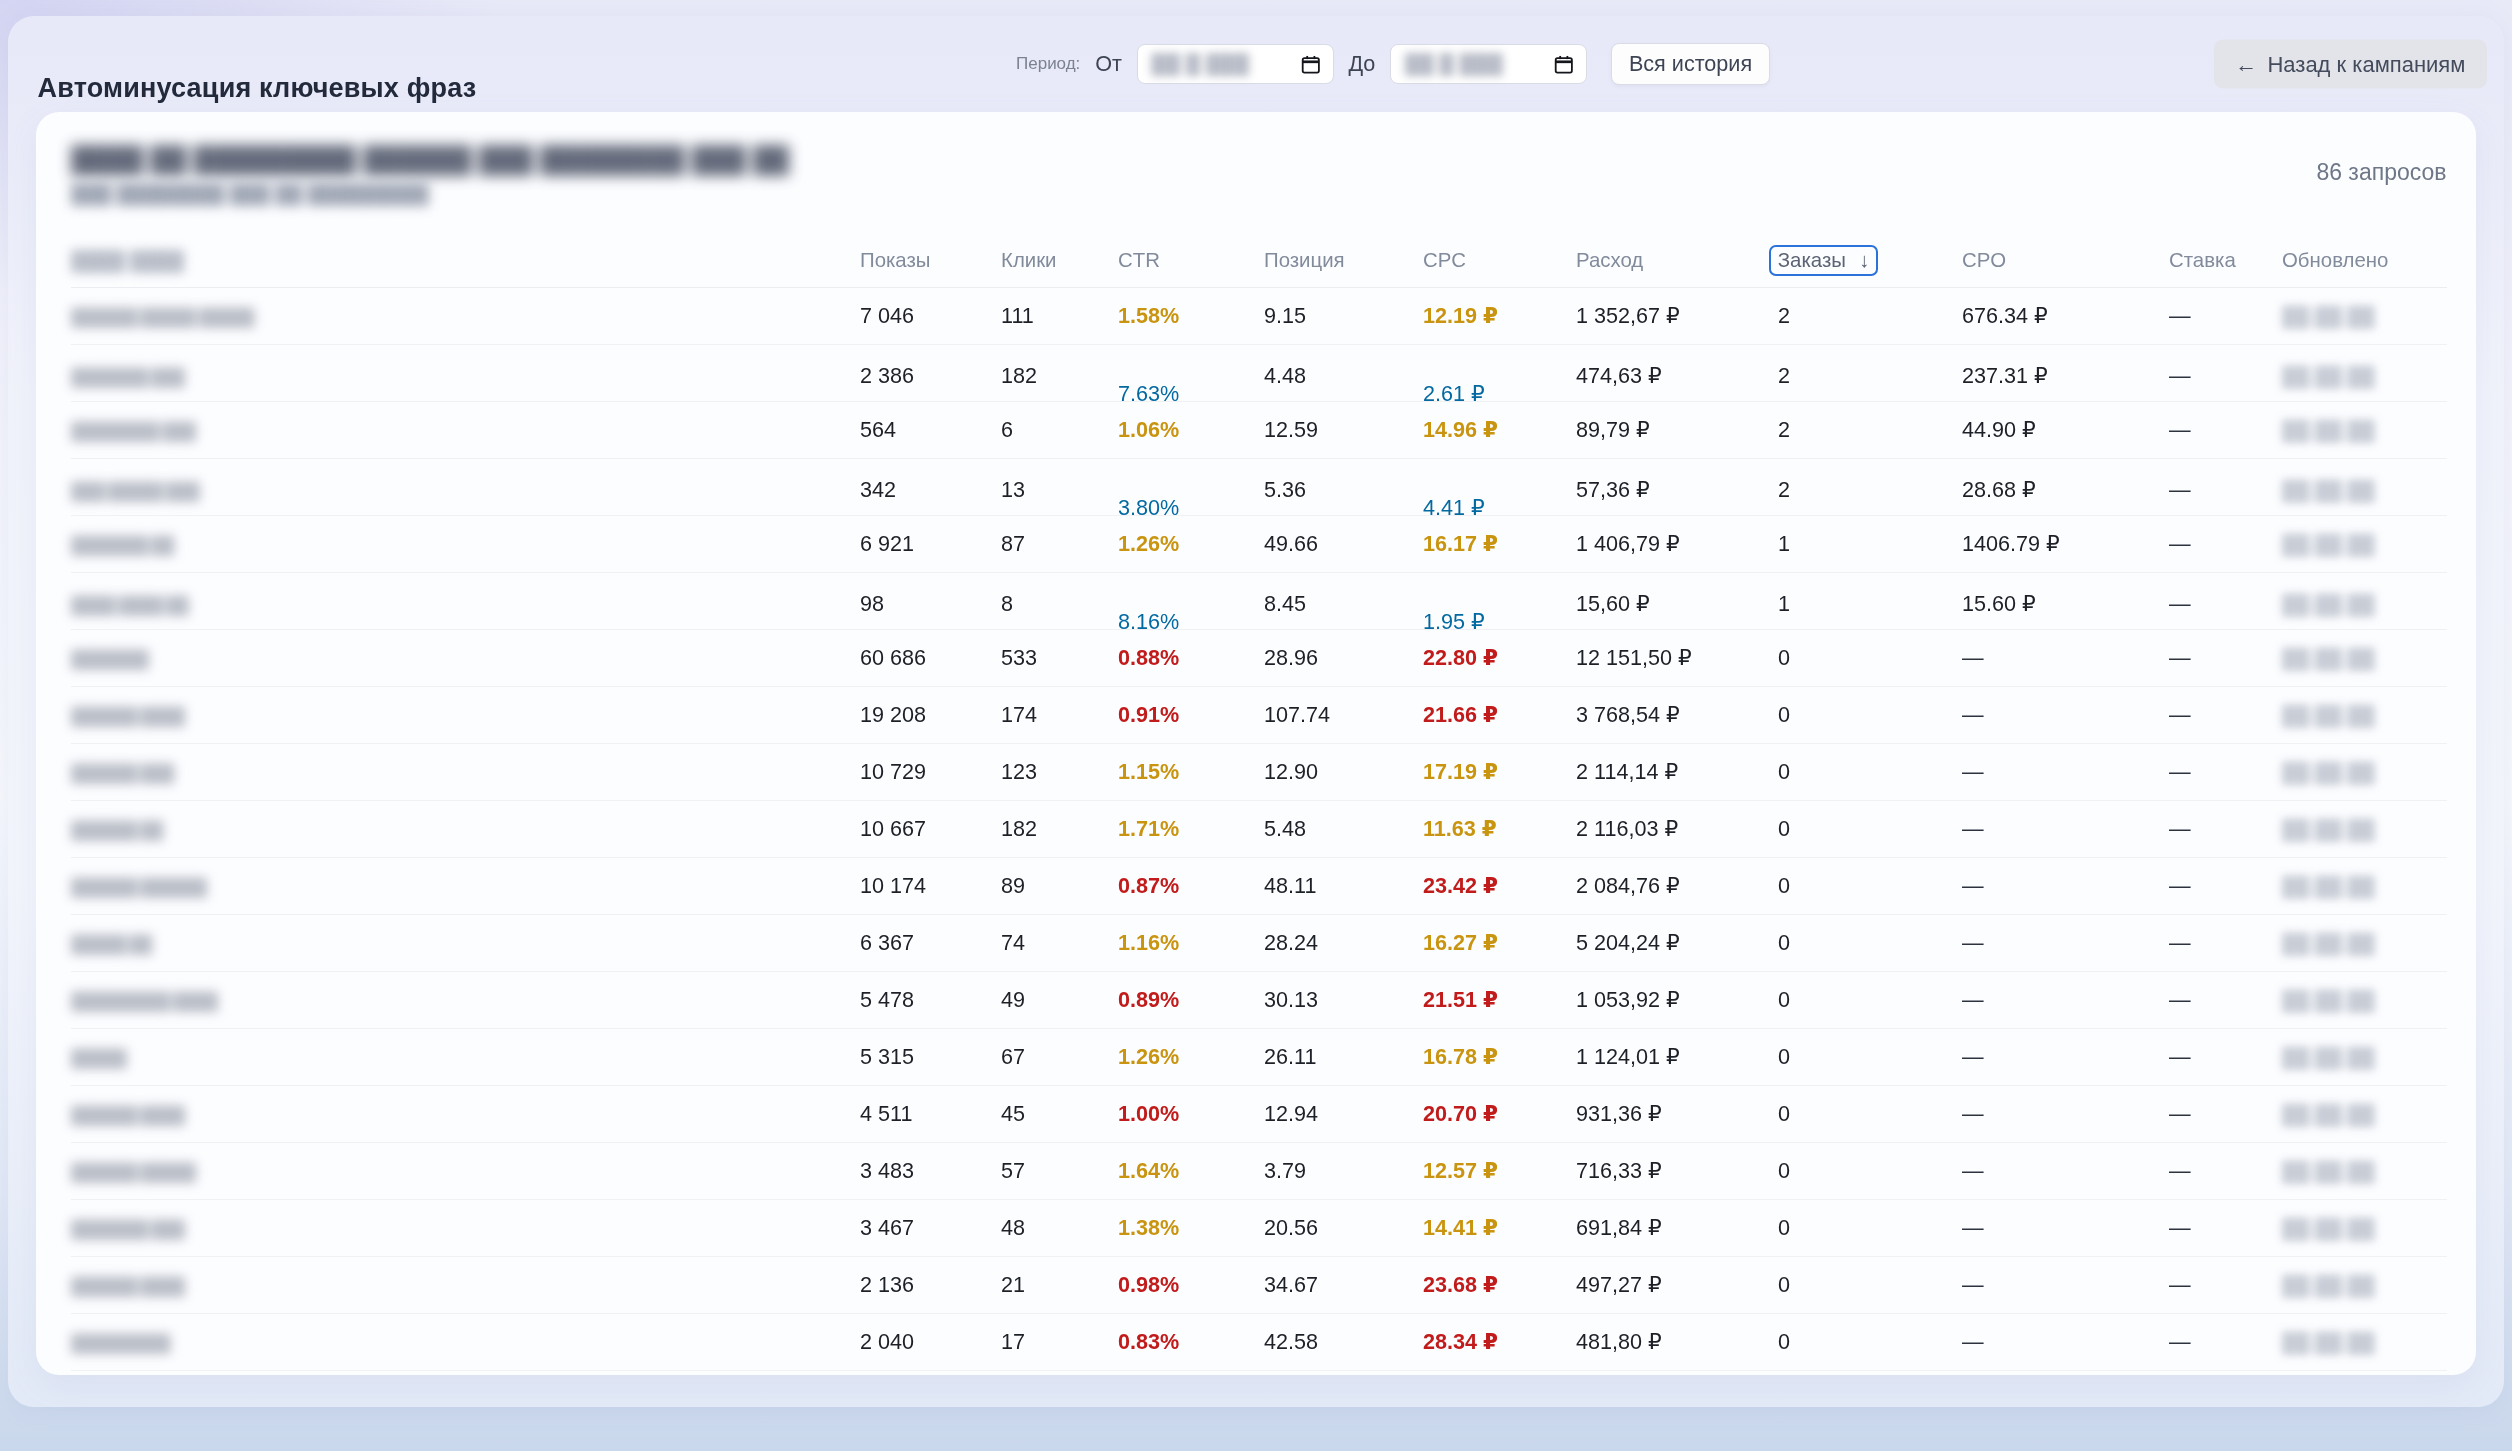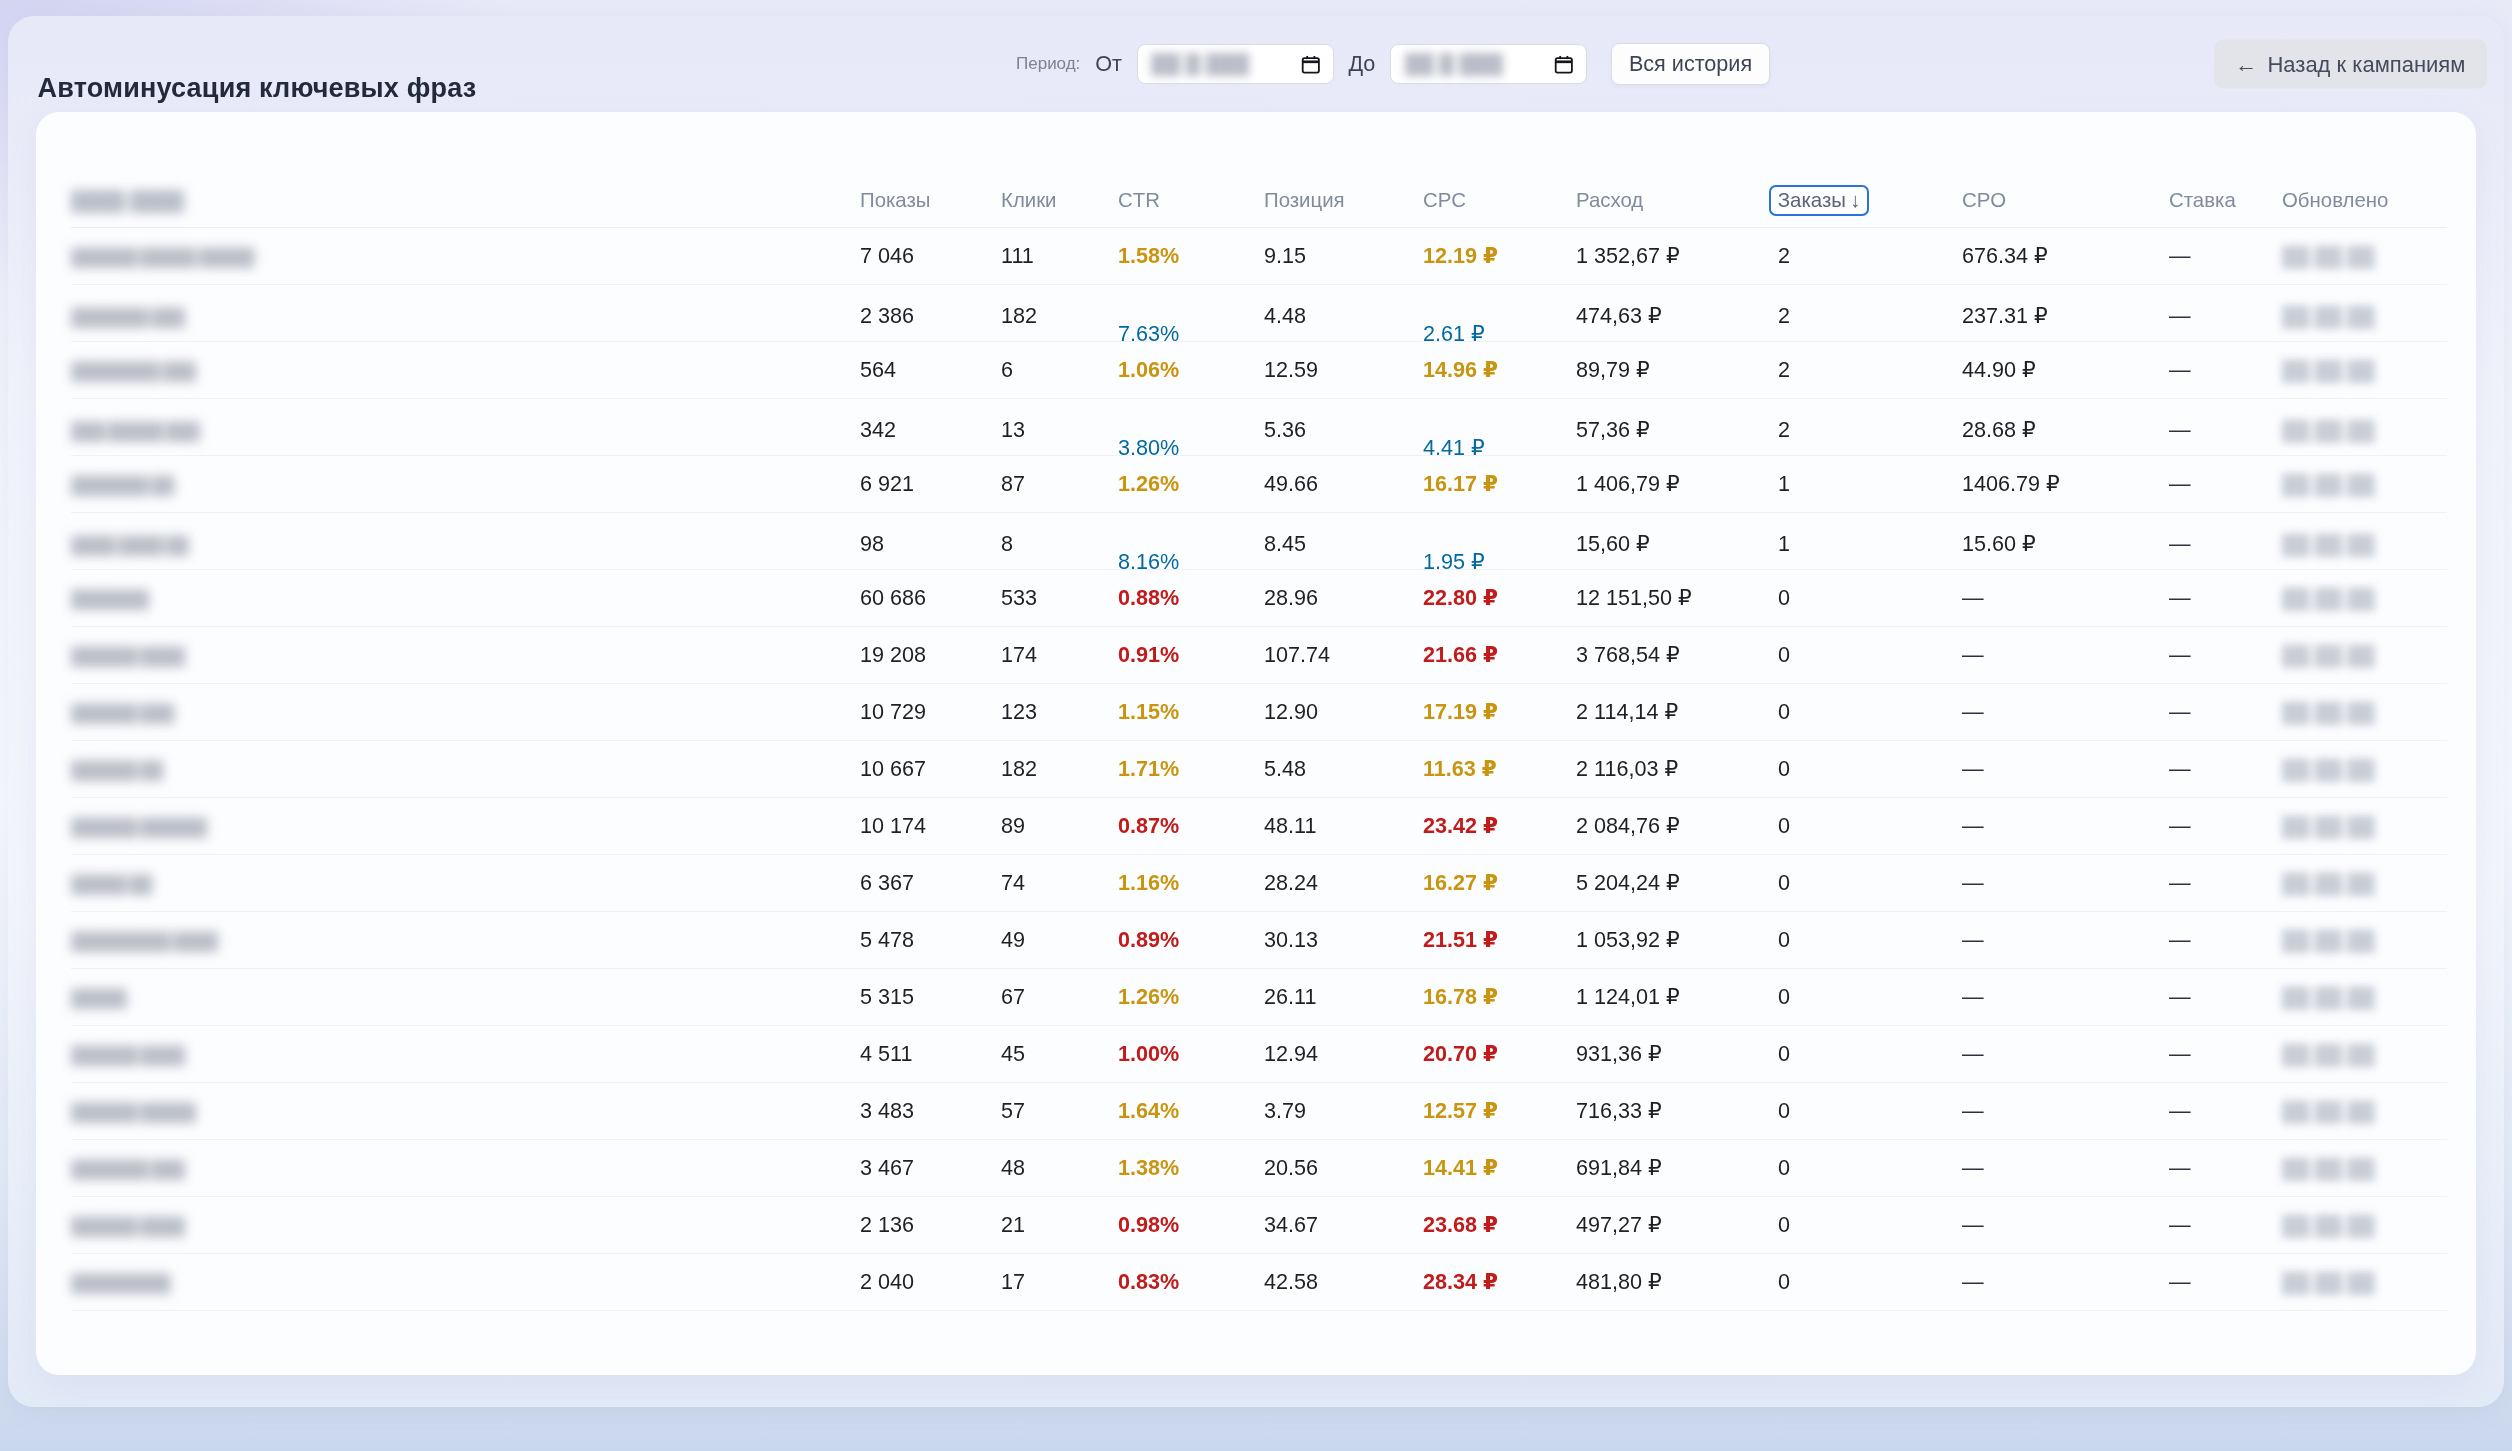--- a/index.html
+++ b/index.html
@@ -68,21 +68,21 @@
   
   .grid {
     display:grid;
     grid-template-columns:789px 141px 117px 146px 159px 153px 202px 184px 207px 113px 1fr;
     align-items:center;
   }
   .thead { margin-top:29.5px; height:53px; border-bottom:1.1px solid #ededf1; }
   .th { font-size:20.4px; color:#828b9c; white-space:nowrap; }
   .th-kw { filter:blur(5.1px); opacity:.55; font-size:19px; }
   .sort-box {
-    display:inline-flex; align-items:center; gap:4px;
+    display:inline-flex; align-items:center; gap:13px;
     border:2.3px solid #2b72d9; border-radius:6.8px; padding:2.3px 6.8px;
     margin-left:-9px; color:#5b6374; cursor:pointer;
   }
   .tr { height:57px; border-bottom:1.1px solid #f1f1f4; }
   .tr:last-child { border-bottom:1.1px solid #f1f1f4; }
   .td { font-size:21.6px; color:#1d2026; white-space:nowrap; }
   .kwmask { font-size:17px; color:#8f95a3; filter:blur(5.1px); opacity:.6; letter-spacing:-1.1px; }
   .datemask { font-size:19.3px; color:#c2c7d1; filter:blur(4.5px); opacity:.9; }
   .c-orange { color:#c9940f; font-weight:700; }
   .c-green  { color:#0369a1; font-weight:400;margin-top:36px; }
@@ -122,20 +122,27 @@
       <button class="btn-history">Вся история</button>
     </div>
 
     <button class="btn-back">
       <span>←</span>
       <span>Назад к кампаниям</span>
     </button>
   </div>
 
   <section class="card">
+    <div class="card-head">
+      <div>
+        <div class="camp-title">████ ██ █████████ ██████ ███ ████████ ███ ██</div>
+        <div class="camp-sub">███ ████████ ███ ██ █████████</div>
+      </div>
+      <div class="requests">86 запросов</div>
+    </div>
 
     <div class="grid thead">
       <div class="th th-kw">████ ████</div>
       <div class="th">Показы</div>
       <div class="th">Клики</div>
       <div class="th">CTR</div>
       <div class="th">Позиция</div>
       <div class="th">CPC</div>
       <div class="th">Расход</div>
       <div class="th">

